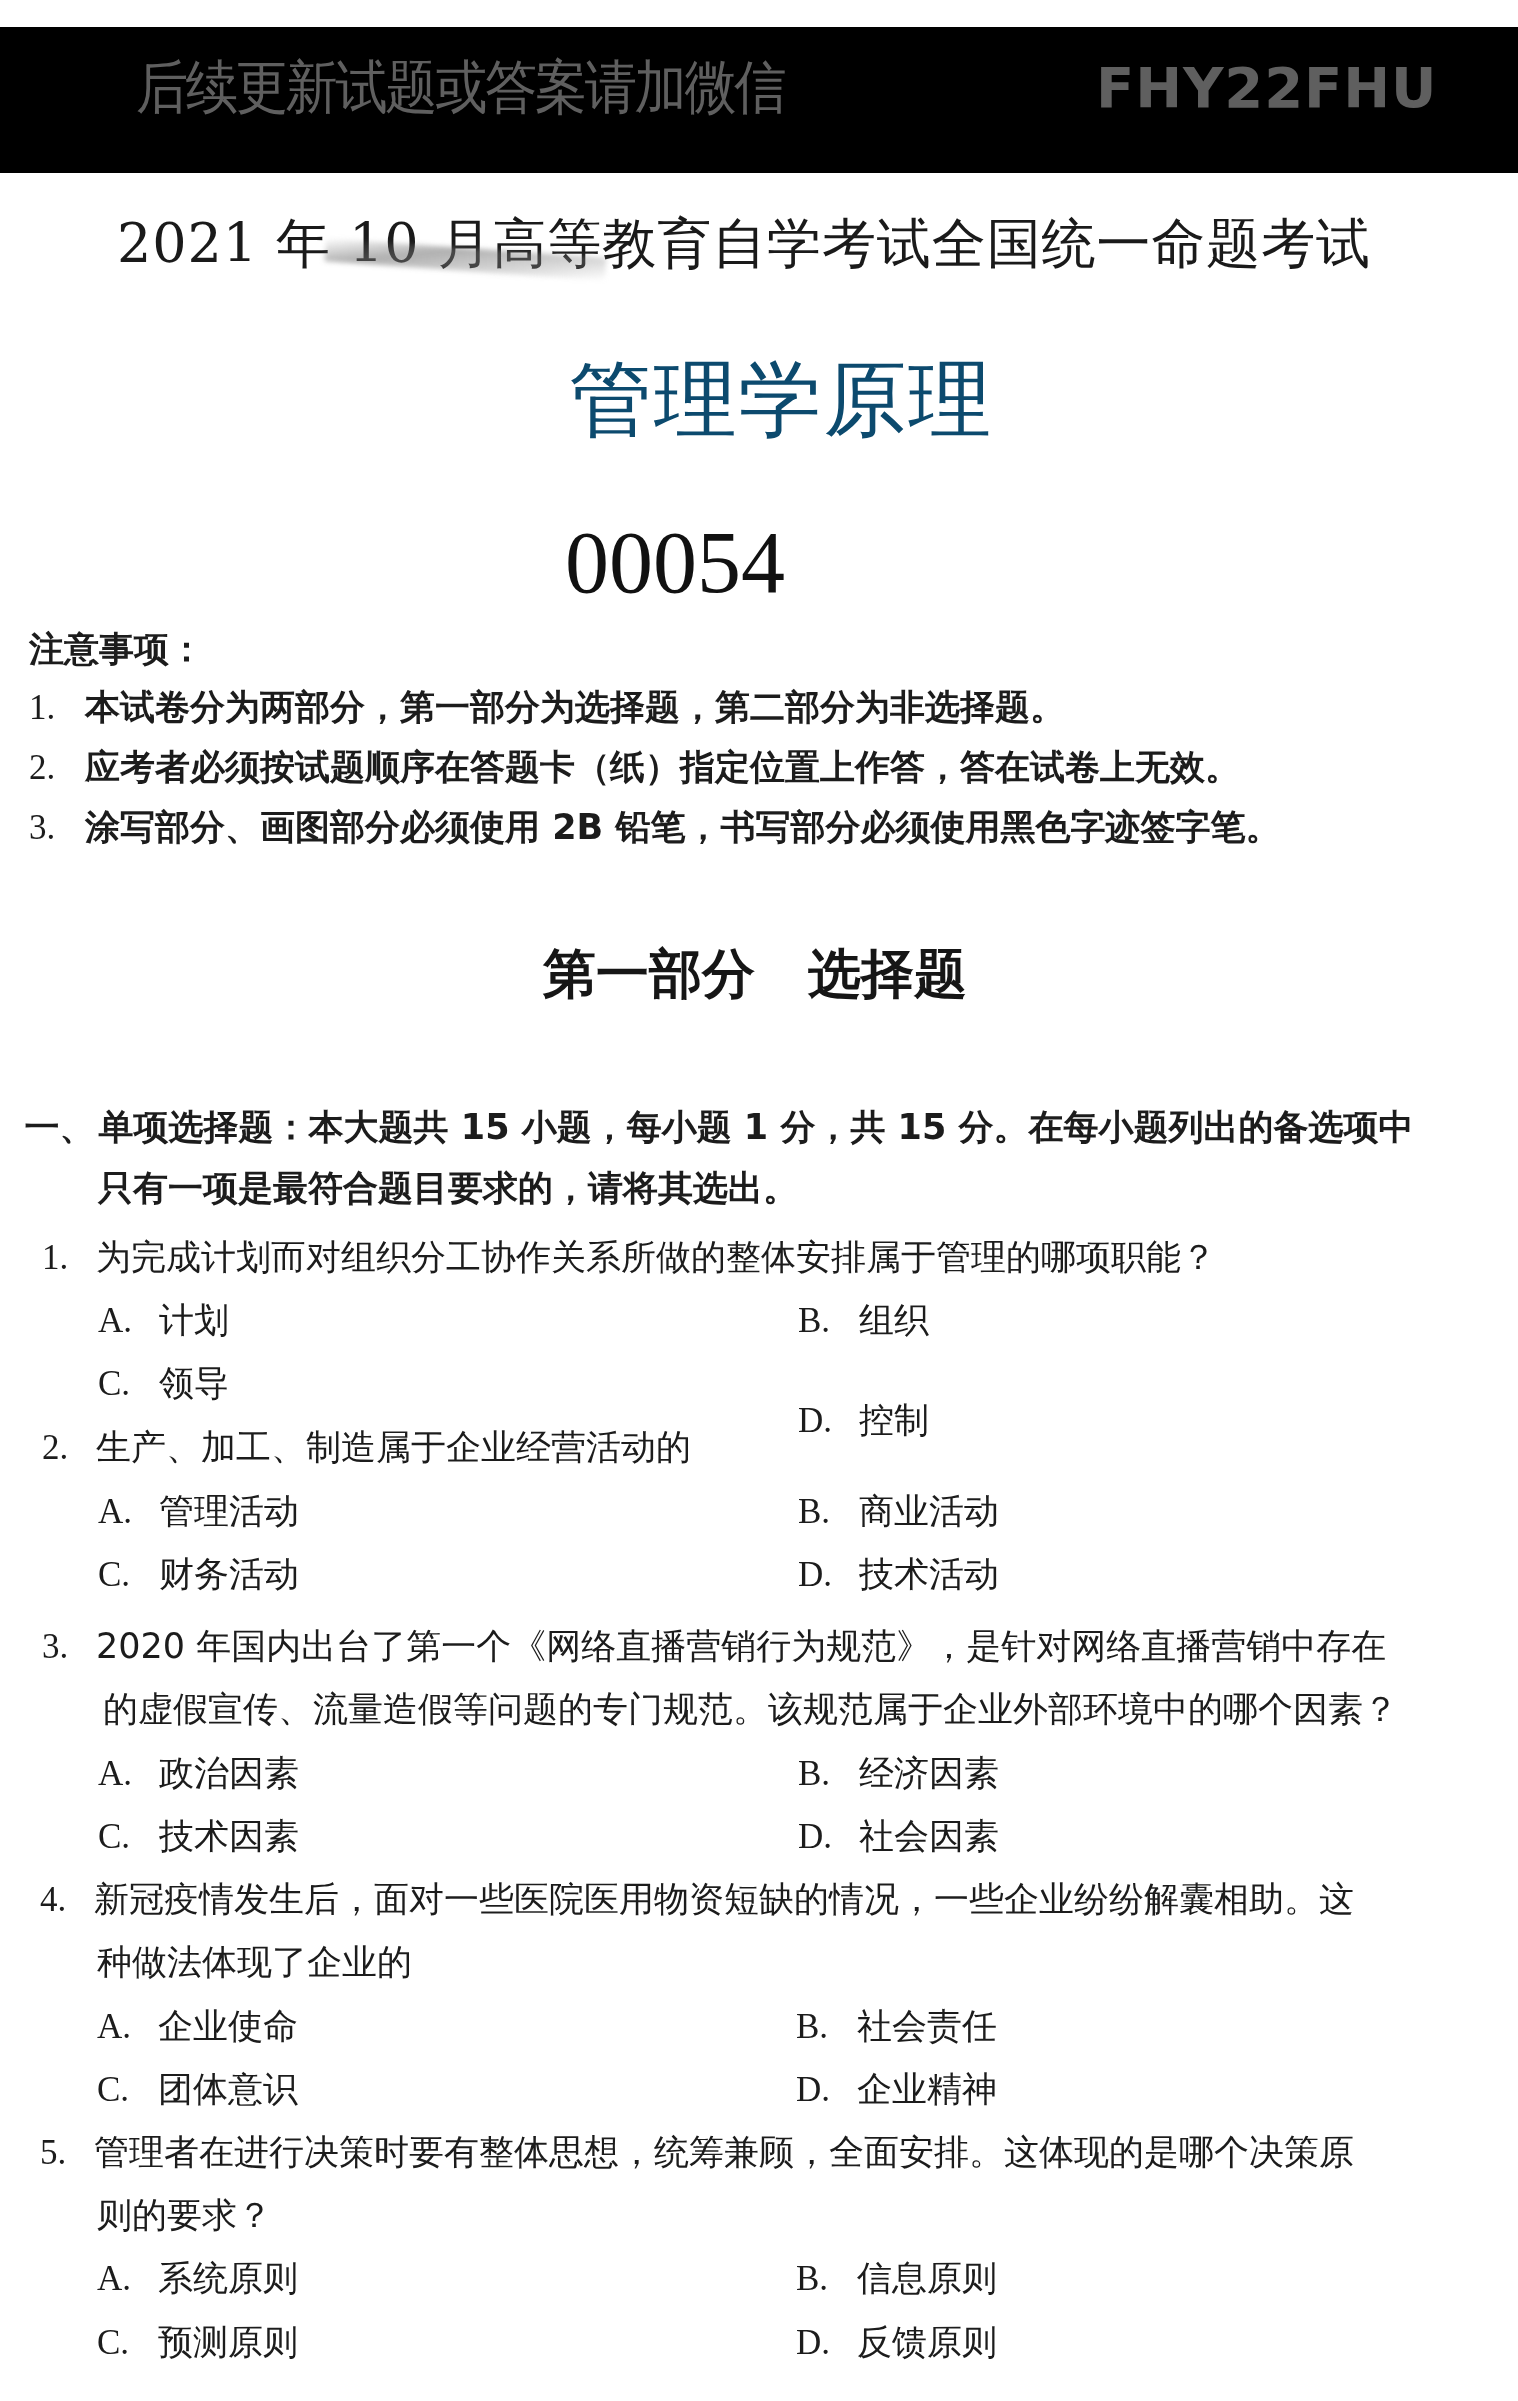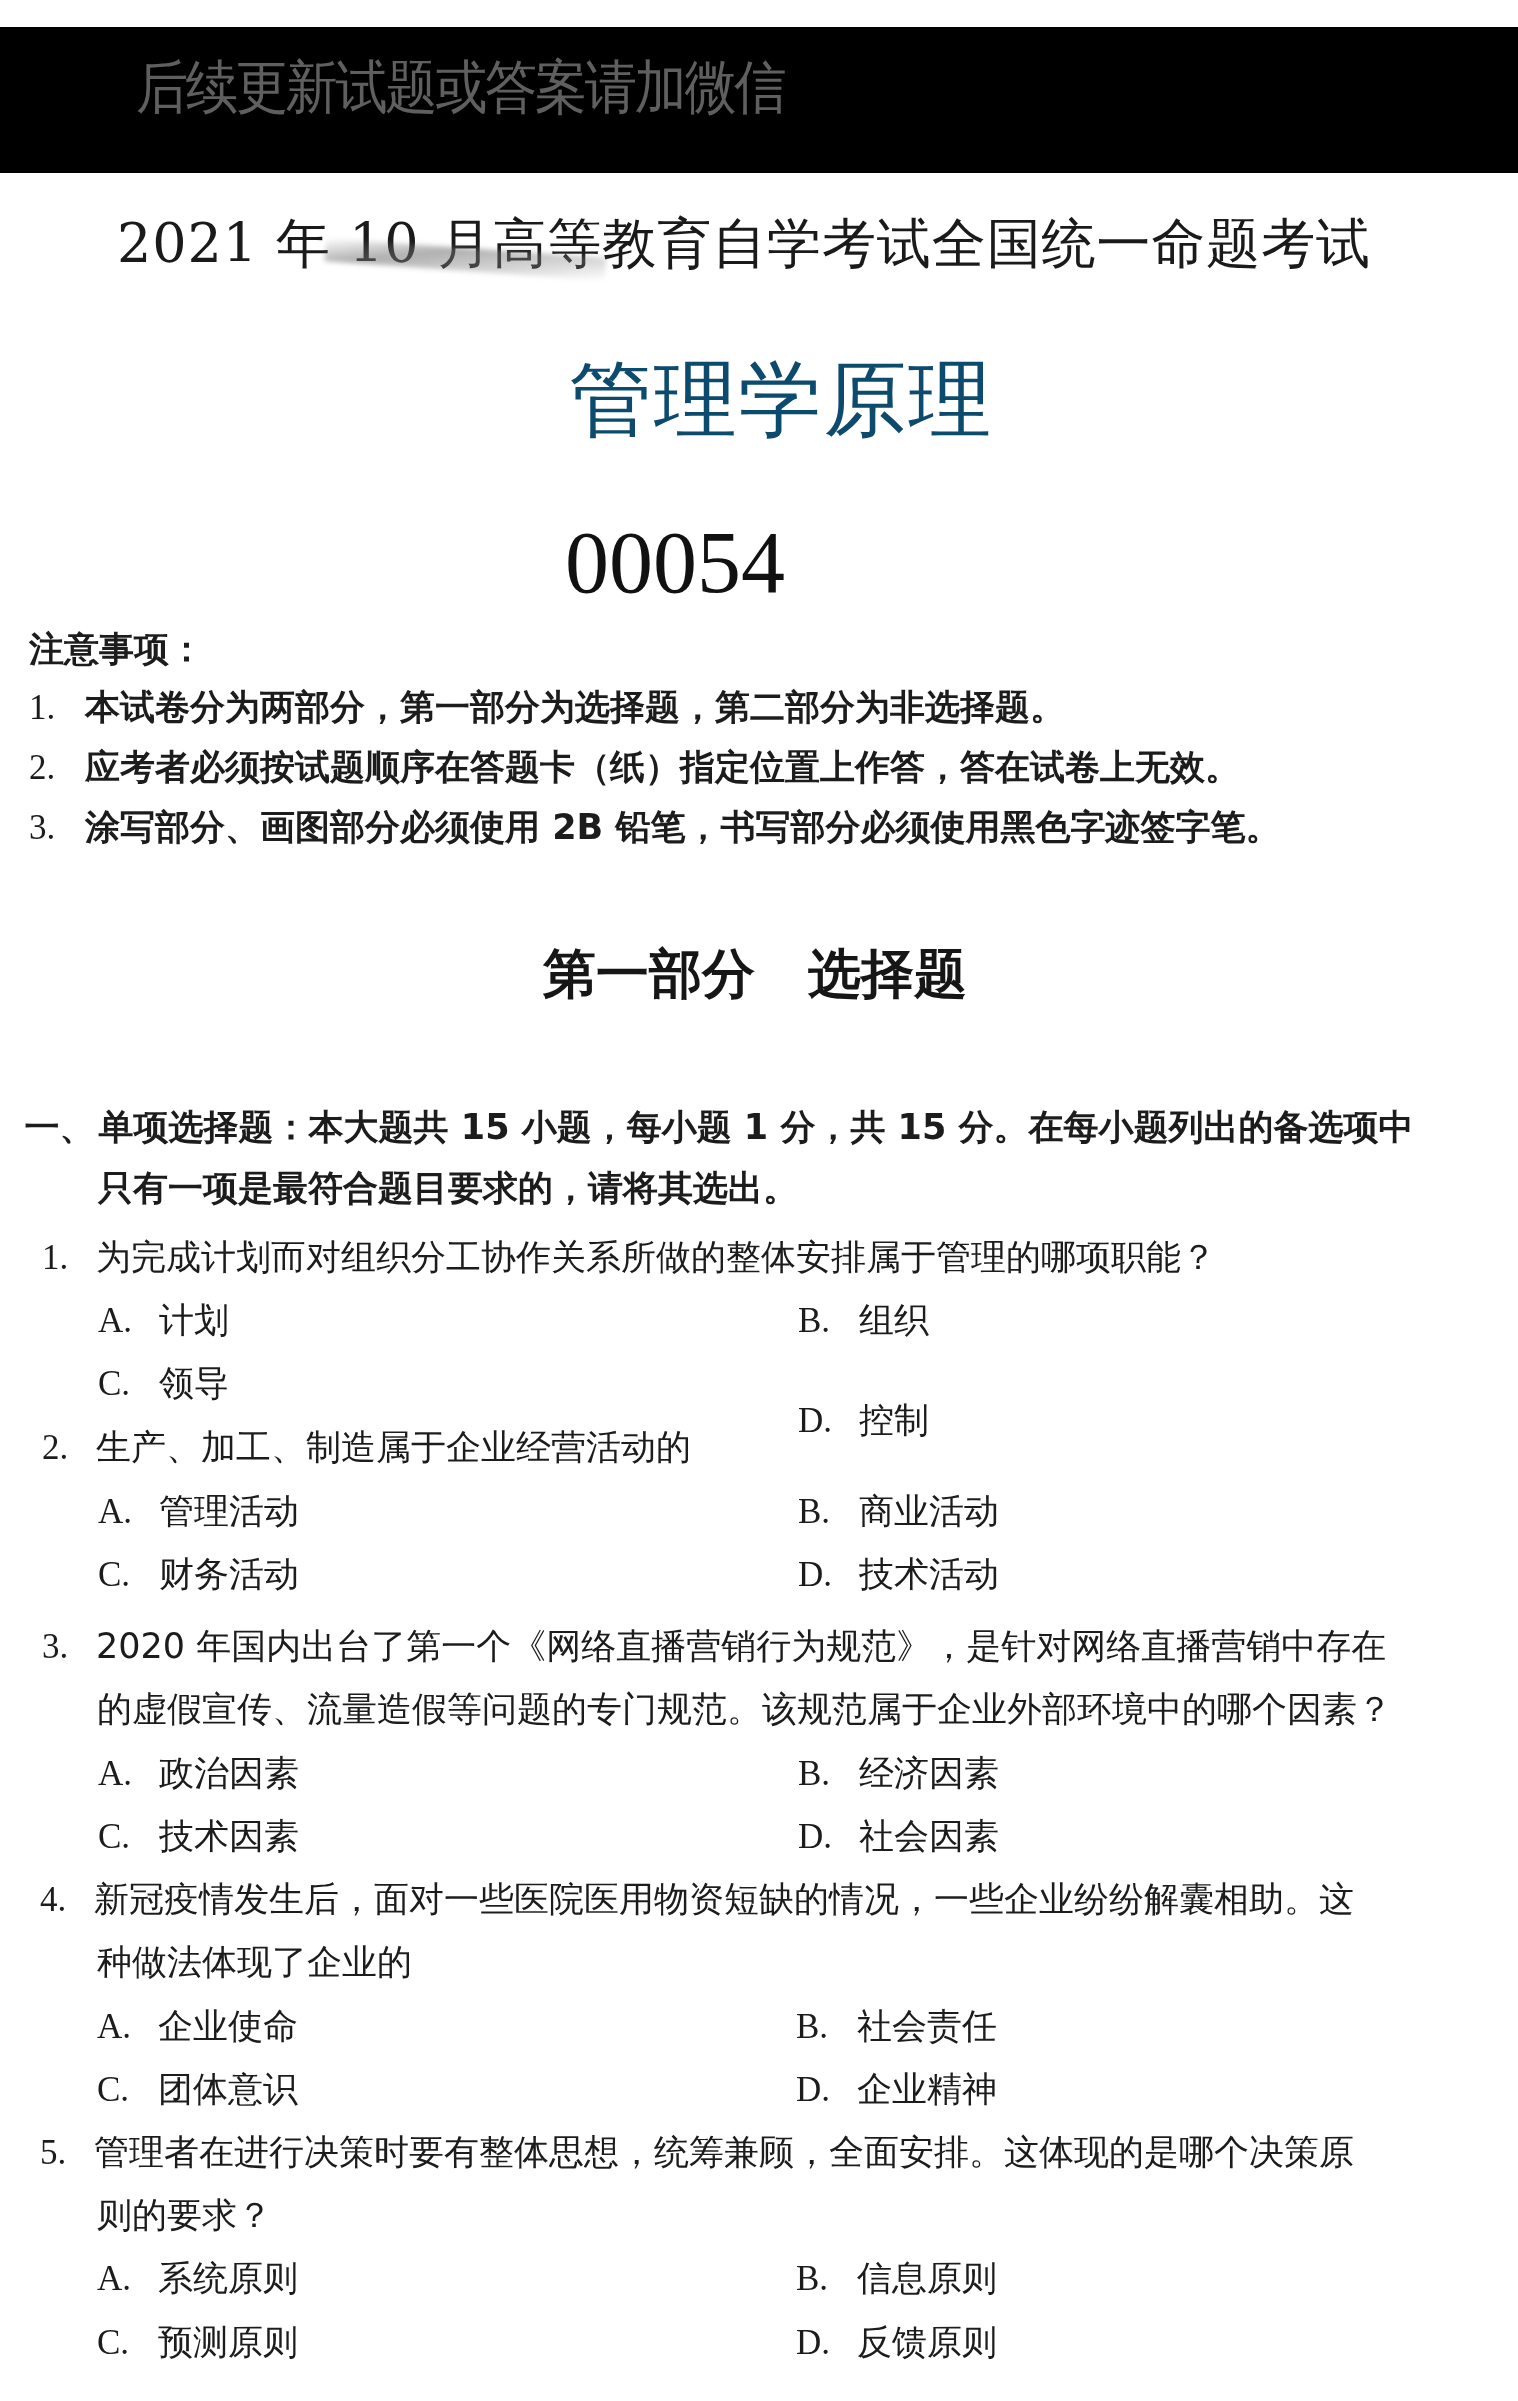--- a/index.html
+++ b/index.html
@@ -124,20 +124,21 @@
     width: 61px;
   }
   .q-line { font-weight: normal; }
   .opt { font-weight: normal; }
 </style>
 </head>
 <body>
 
 <div class="banner">
   <div class="banner-text">后续更新试题或答案请加微信</div>
+  <div class="banner-code">FHY22FHU</div>
 </div>
 
 <div class="exam-title abs">2021 年 10 月高等教育自学考试全国统一命题考试</div>
 <div class="smudge"></div>
 <div class="subject-title abs">管理学原理</div>
 <div class="subject-code abs">00054</div>
 
 <div class="notice-head abs">注意事项：</div>
 <div class="notice-line abs" style="left:29px; top:685px;">
   <span class="num">1.</span><span>本试卷分为两部分，第一部分为选择题，第二部分为非选择题。</span>
@@ -168,21 +169,21 @@
   <span class="q-num">2.</span><span>生产、加工、制造属于企业经营活动的</span>
 </div>
 <div class="opt abs" style="left:98px; top:1489px;"><span class="opt-letter">A.</span><span>管理活动</span></div>
 <div class="opt abs" style="left:798px; top:1489px;"><span class="opt-letter">B.</span><span>商业活动</span></div>
 <div class="opt abs" style="left:98px; top:1552px;"><span class="opt-letter">C.</span><span>财务活动</span></div>
 <div class="opt abs" style="left:798px; top:1552px;"><span class="opt-letter">D.</span><span>技术活动</span></div>
 
 <div class="q-line abs" style="left:42px; top:1624px;">
   <span class="q-num">3.</span><span>2020 年国内出台了第一个《网络直播营销行为规范》，是针对网络直播营销中存在</span>
 </div>
-<div class="q-line abs" style="left:97px; top:1687px;">的虚假宣传、流量造假等问题的专门规范。该规范属于企业外部环境中的哪个因素？</div>
+<div class="q-line abs" style="left:103px; top:1687px;">的虚假宣传、流量造假等问题的专门规范。该规范属于企业外部环境中的哪个因素？</div>
 <div class="opt abs" style="left:98px; top:1751px;"><span class="opt-letter">A.</span><span>政治因素</span></div>
 <div class="opt abs" style="left:798px; top:1751px;"><span class="opt-letter">B.</span><span>经济因素</span></div>
 <div class="opt abs" style="left:98px; top:1814px;"><span class="opt-letter">C.</span><span>技术因素</span></div>
 <div class="opt abs" style="left:798px; top:1814px;"><span class="opt-letter">D.</span><span>社会因素</span></div>
 
 <div class="q-line abs" style="left:40px; top:1877px;">
   <span class="q-num">4.</span><span>新冠疫情发生后，面对一些医院医用物资短缺的情况，一些企业纷纷解囊相助。这</span>
 </div>
 <div class="q-line abs" style="left:97px; top:1940px;">种做法体现了企业的</div>
 <div class="opt abs" style="left:97px; top:2004px;"><span class="opt-letter">A.</span><span>企业使命</span></div>

